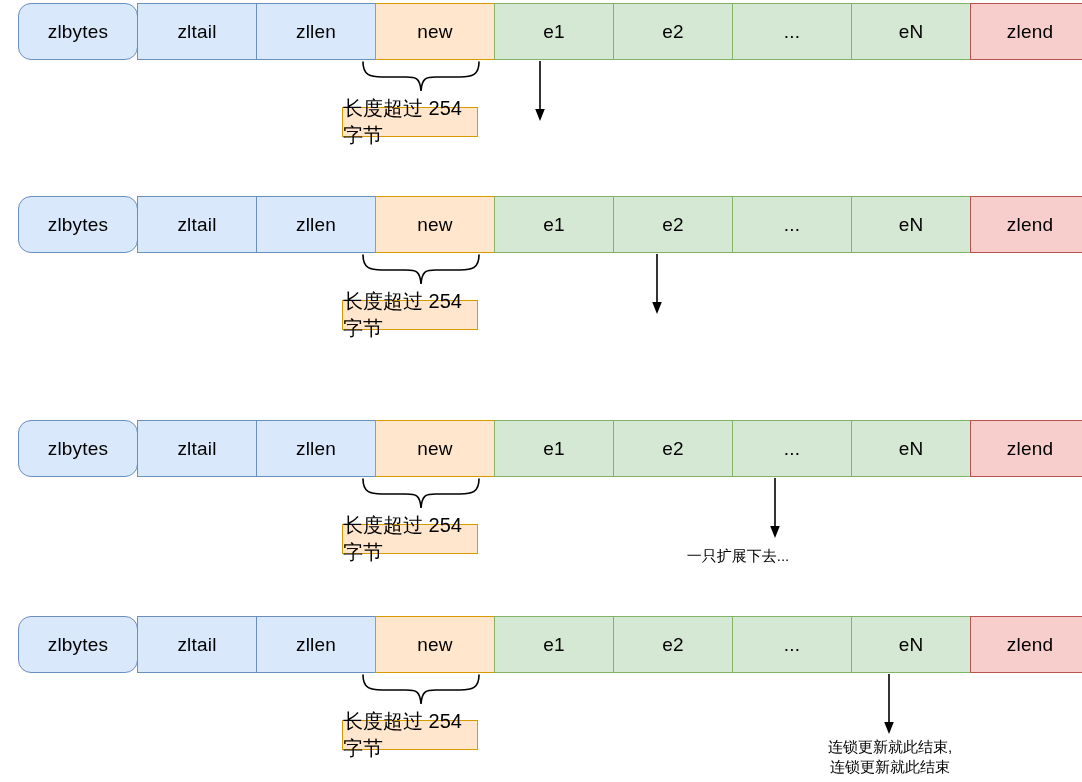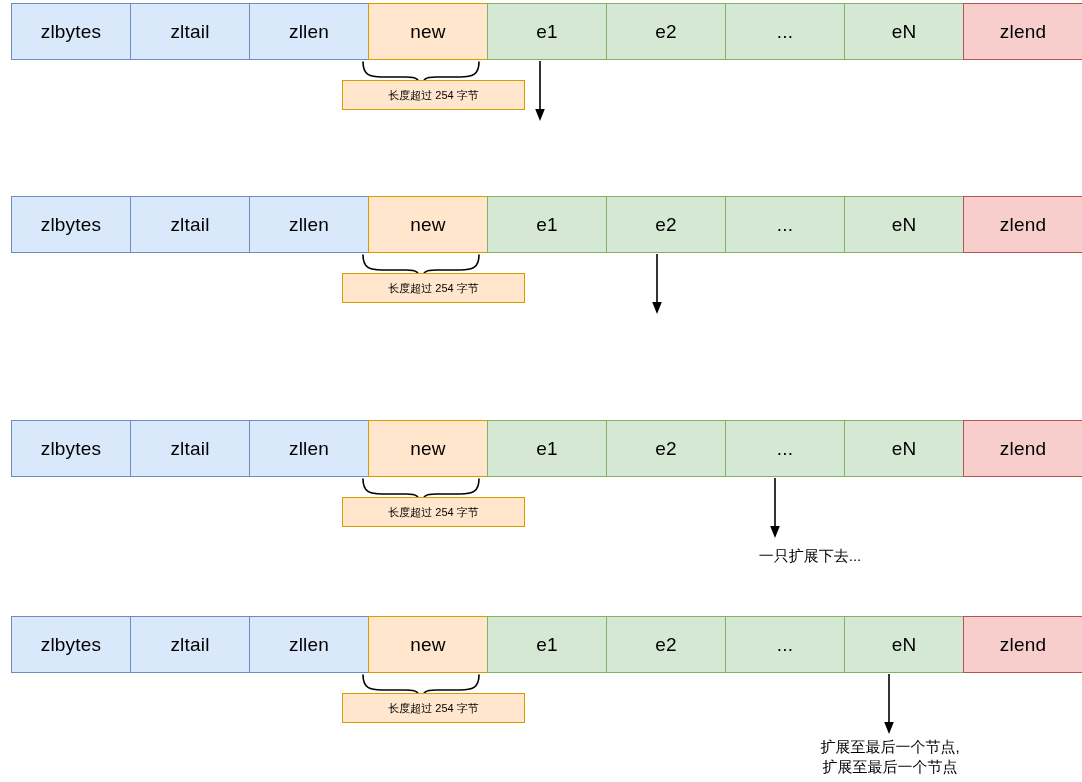--- a/index.html
+++ b/index.html
@@ -4,31 +4,31 @@
 <style>
   html,body{margin:0;padding:0;background:#ffffff;}
   body{width:1082px;height:782px;position:relative;overflow:hidden;
        font-family:"Liberation Sans","DejaVu Sans",sans-serif;color:#000;}
   .row{position:absolute;left:2px;width:1080px;}
   .r1{top:3px}.r2{top:196px}.r3{top:420px}.r4{top:616px}
   .cells{display:flex;height:57px;}
   .cell{flex:0 0 120px;box-sizing:border-box;border:1px solid #999;
         margin-left:-1px;display:flex;align-items:center;justify-content:center;
         font-size:19px;letter-spacing:.2px;}
-  .cell:first-child{margin-left:9px;}
+  .cell:first-child{margin-left:16px;border-radius:13px;}
   .brace{position:absolute;left:360px;top:58px;width:118px;height:32px;color:#000;}
-  .label-box{position:absolute;left:340px;top:77px;width:183px;height:30px;
+  .label-box{position:absolute;left:340px;top:104px;width:136px;height:30px;
              box-sizing:border-box;border:1px solid #d79b00;
              display:flex;align-items:center;justify-content:center;
-             font-size:11px;}
+             font-size:20px;}
   .arrow{position:absolute;top:58px;width:16px;height:61px;color:#000;}
   .a1{left:530px}.a2{left:647px}.a3{left:765px}.a4{left:879px}
   .note{position:absolute;top:121px;transform:translateX(-50%);
         text-align:center;font-size:15px;line-height:20px;white-space:nowrap;}
-  .n1{left:540px}.n2{left:658px}.n3{left:808px;top:126px}.n4{left:888px}
+  .n1{left:540px}.n2{left:658px}.n3{left:736px;top:126px}.n4{left:888px}
 </style>
 </head>
 <body style="color: rgb(0, 0, 0);">
 
 <div class="row r1">
   <div class="cells">
     <div class="cell" style="background-color: rgb(218, 232, 252); border-color: rgb(108, 142, 191);">zlbytes</div>
     <div class="cell" style="background-color: rgb(218, 232, 252); border-color: rgb(108, 142, 191);">zltail</div>
     <div class="cell" style="background-color: rgb(218, 232, 252); border-color: rgb(108, 142, 191);">zllen</div>
     <div class="cell" style="background-color: rgb(255, 230, 204); border-color: rgb(215, 155, 0);">new</div>
@@ -117,16 +117,16 @@
     <path d="M1 1 C1 14, 8 16, 20 16 L44 16 C54 16, 58 17, 59 30 C60 17, 64 16, 74 16 L98 16 C110 16, 117 14, 117 1" fill="none" stroke="currentColor" stroke-width="1.6" stroke-linecap="round"></path>
   </svg>
   <div class="label-box" style="background-color: rgb(255, 230, 204); border-color: rgb(215, 155, 0);">长度超过 254 字节</div>
   <div class="arrow a4" style="color: rgb(0, 0, 0);">
     <svg viewBox="0 0 16 61" width="16" height="61">
       <line x1="8" y1="0" x2="8" y2="48" stroke="currentColor" stroke-width="1.6"></line>
       <path d="M8 60 L3.2 48 L12.8 48 Z" fill="currentColor"></path>
     </svg>
   </div>
   <div class="note n4">
-    <div>扩展至最后一个节点,</div>
-    <div>扩展至最后一个节点</div>
+    <div>连锁更新就此结束,</div>
+    <div>连锁更新就此结束</div>
   </div>
 </div>
 
 </body></html>

